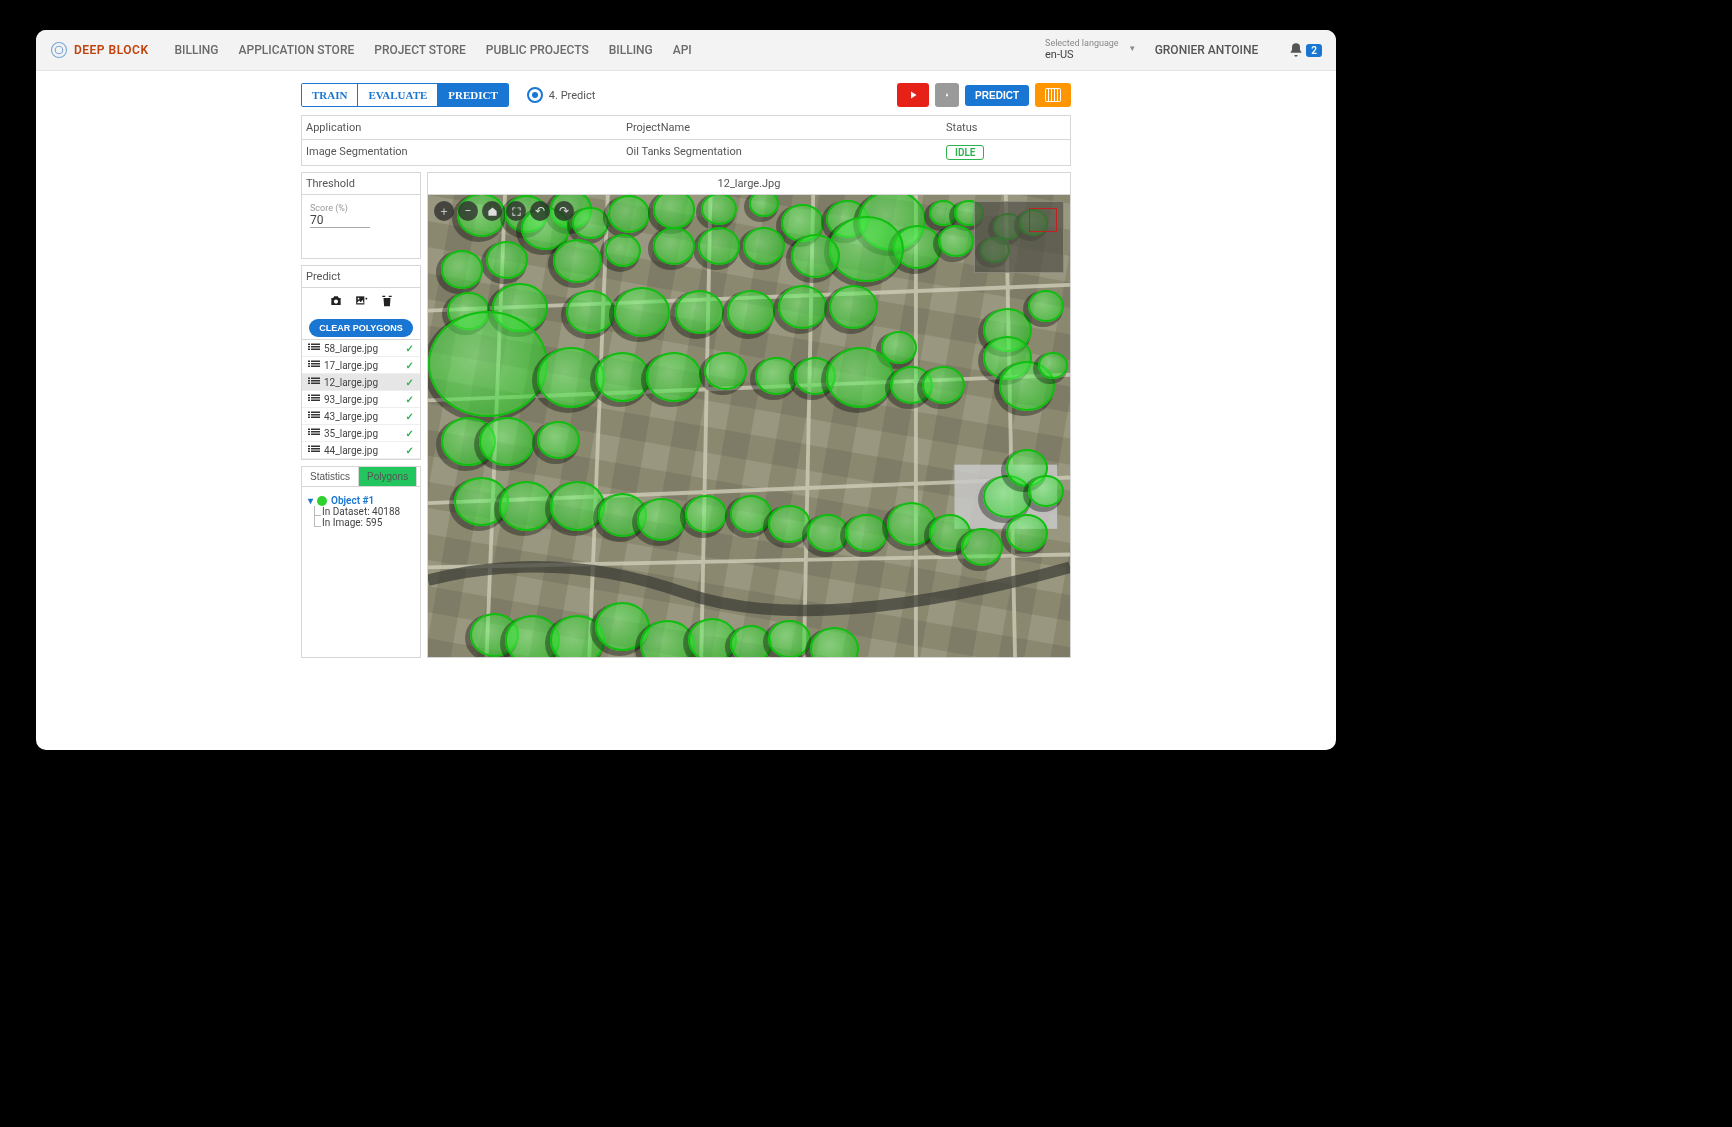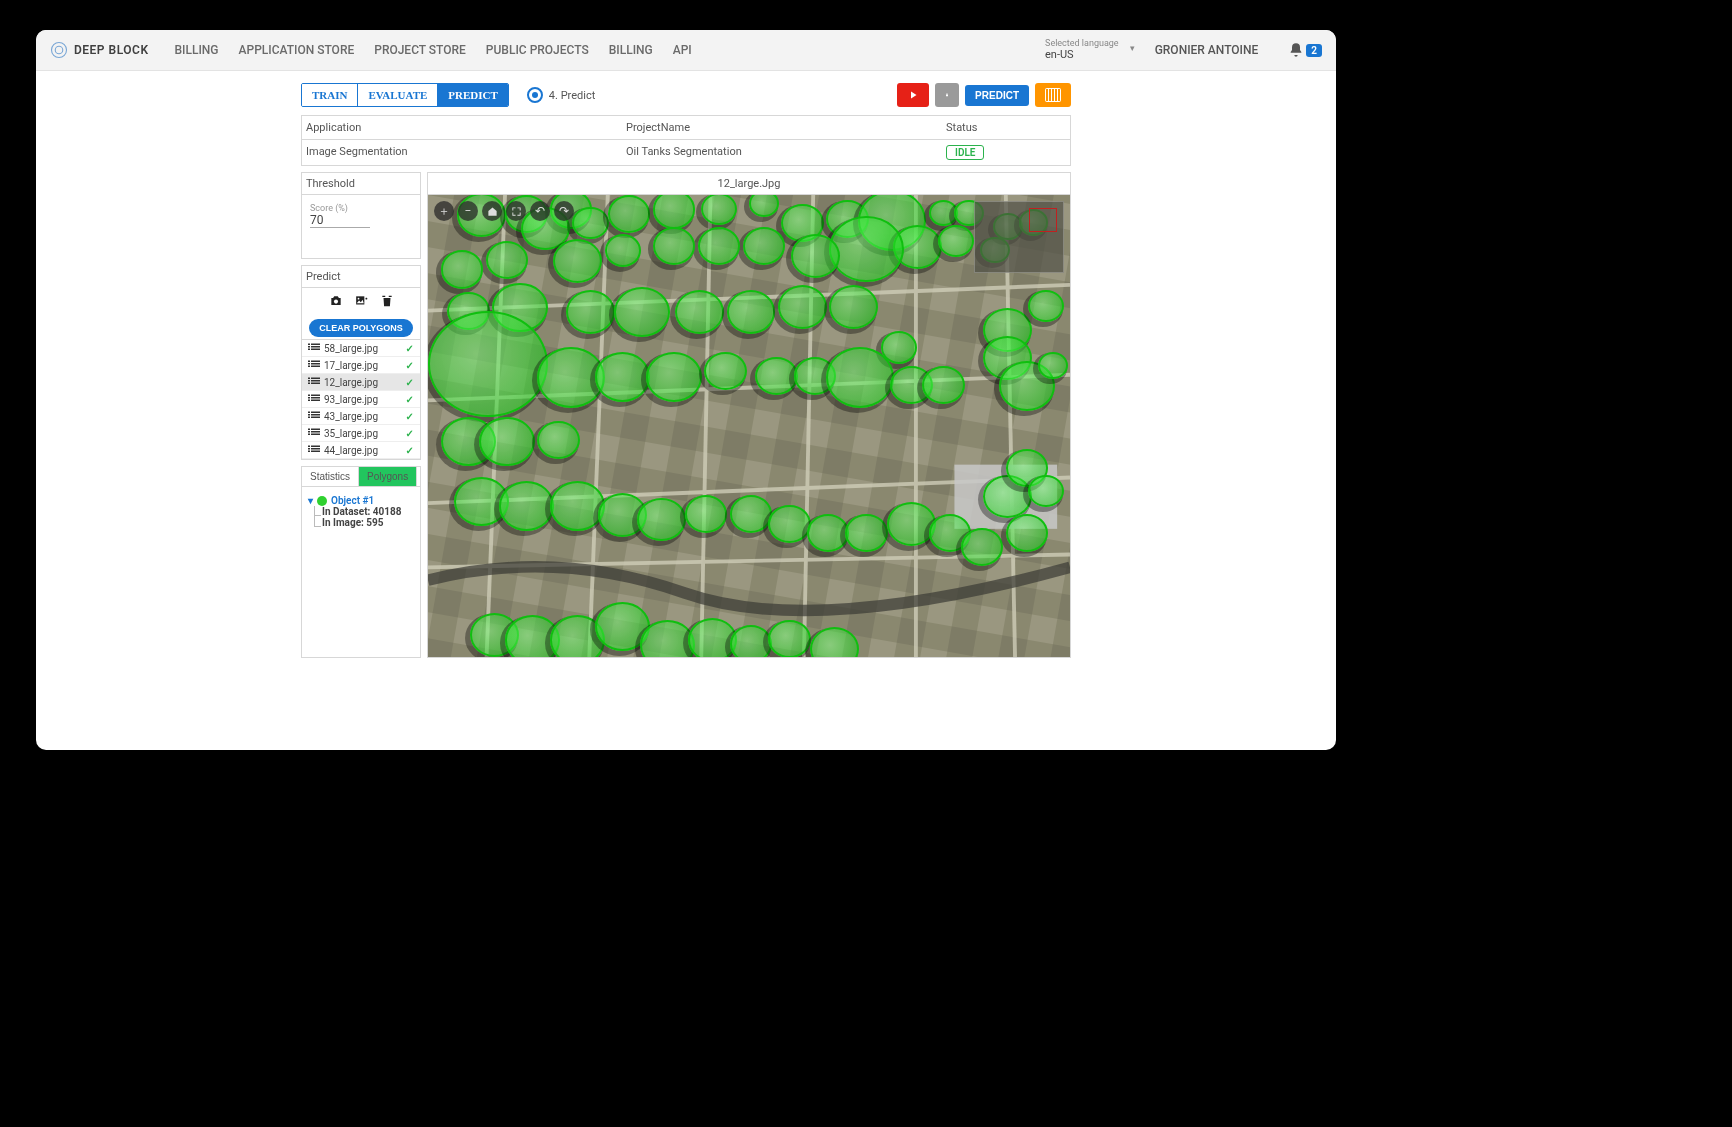--- a/index.html
+++ b/index.html
@@ -11,21 +11,21 @@
     --orange:#ff9500;
     --green:#2bb24c;
     --text:#333;
     --muted:#6b6b6b;
   }
   html,body{margin:0;padding:0;background:#000;font-family:-apple-system,BlinkMacSystemFont,"Segoe UI",Roboto,Arial,sans-serif;color:var(--text);}
   .stage{padding:30px 36px 120px;box-sizing:border-box;}
   .window{width:1300px;height:720px;background:#fff;border-radius:10px;overflow:hidden;position:relative;box-shadow:0 30px 80px 10px rgba(0,0,0,.55),0 0 0 1px rgba(0,0,0,.1);}
   
   .topbar{height:40px;background:#f3f3f3;border-bottom:1px solid #e3e3e3;display:flex;align-items:center;padding:0 14px;font-size:12px;color:#6a6a6a;gap:16px;}
-  .brand{display:flex;align-items:center;gap:6px;color:#404040;font-weight:600;font-size:12px;letter-spacing:.5px;}
+  .brand{display:flex;align-items:center;gap:6px;color:#c2410c;font-weight:600;font-size:12px;letter-spacing:.5px;}
   .brand svg{width:18px;height:18px;}
   .nav{display:flex;gap:20px;padding-left:10px;}
   .nav a{color:#6a6a6a;font-size:12px;font-weight:500;text-decoration:none;cursor:pointer;}
   .spacer{flex:1;}
   .lang{display:flex;flex-direction:column;line-height:1.1;font-size:9px;color:#888;position:relative;}
   .lang .val{font-size:11px;color:#444;}
   .lang .chev{position:absolute;right:-16px;top:5px;}
   .user{font-size:12px;color:#555;font-weight:500;margin-left:20px;}
   .bell{display:flex;align-items:center;gap:2px;margin-left:14px;}
   .bell svg{width:16px;height:16px;fill:#555;}
@@ -73,21 +73,21 @@
   .flist::-webkit-scrollbar-thumb{background:#bbb;border-radius:4px;}
   .flist .item{display:flex;align-items:center;gap:4px;padding:2px 6px;font-size:10px;color:#444;border-bottom:1px solid #eee;cursor:pointer;}
   .flist .item.selected{background:#e6e6e6;}
   .flist .item .chk{margin-left:auto;color:var(--green);font-weight:700;}
   .tabpanel .tabs{display:flex;border-bottom:1px solid var(--border);}
   .tabpanel .tabs button{flex:none;background:#22c55e;border:none;border-right:1px solid var(--border);padding:4px 8px;font-size:10px;color:#555;cursor:pointer;}
   .tabpanel .tabs button.active{background:#fff;position:relative;}
   .tabpanel .tbody{padding:8px 6px 40px;font-size:10px;color:#444;}
   .tree-node{display:flex;align-items:center;gap:4px;color:var(--blue);font-weight:600;}
   .tree-node .dot{width:10px;height:10px;border-radius:50%;background:#2fd12f;display:inline-block;}
-  .tree-child{margin-left:14px;color:#444;font-weight:700;position:relative;}
+  .tree-child{margin-left:14px;color:#444;font-weight:400;position:relative;}
   .tree-child::before{content:"";position:absolute;left:-8px;top:0;bottom:50%;border-left:1px solid #bbb;border-bottom:1px solid #bbb;width:6px;height:9px}
   .tree-child + .tree-child::before{top:-10px;height:19px;}
   
   .viewer{flex:1;border:1px solid var(--border);display:flex;flex-direction:column;}
   .viewer .vhdr{border-bottom:1px solid var(--border);text-align:center;padding:4px;font-size:11px;color:#555;}
   .canvas{flex:1;position:relative;overflow:hidden;background:#444;}
   .satellite{position:absolute;inset:0;}
   .overlay{position:absolute;inset:0;}
   .vcontrols{position:absolute;left:6px;top:6px;display:flex;gap:4px;}
   .vbtn{width:20px;height:20px;background:rgba(40,40,40,.75);border-radius:50%;color:#ddd;font-size:12px;display:flex;align-items:center;justify-content:center;cursor:pointer;}

